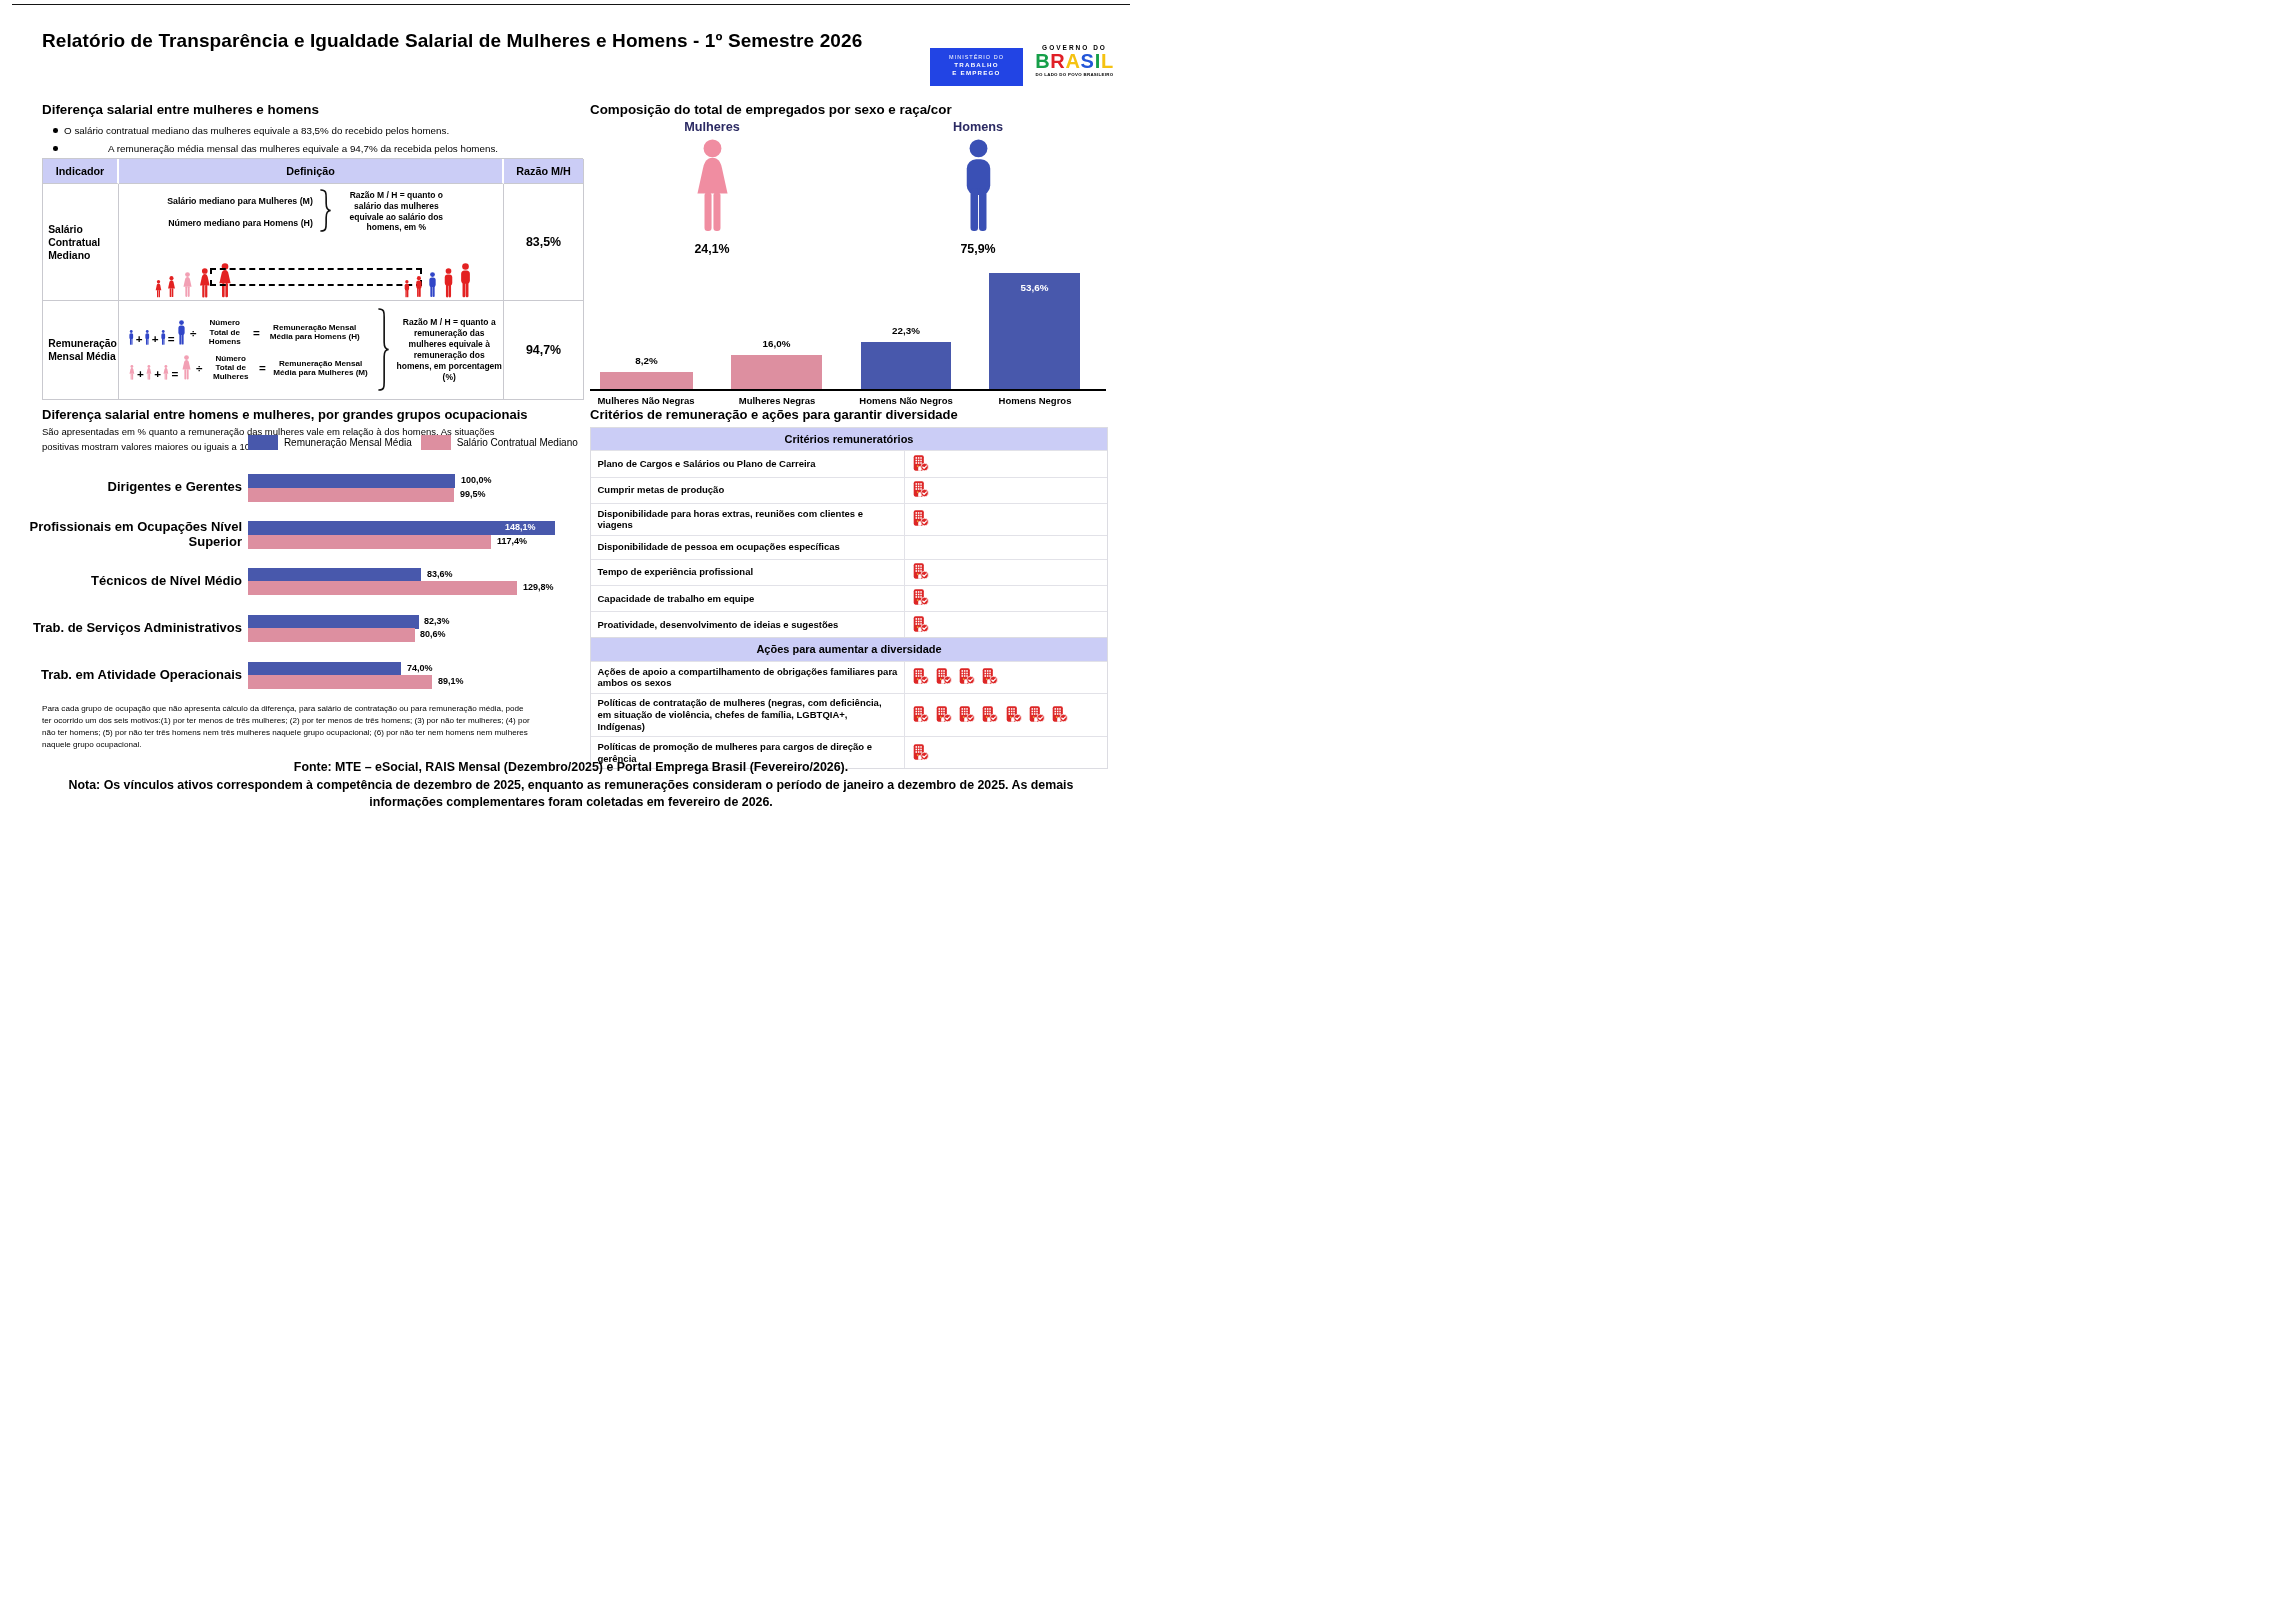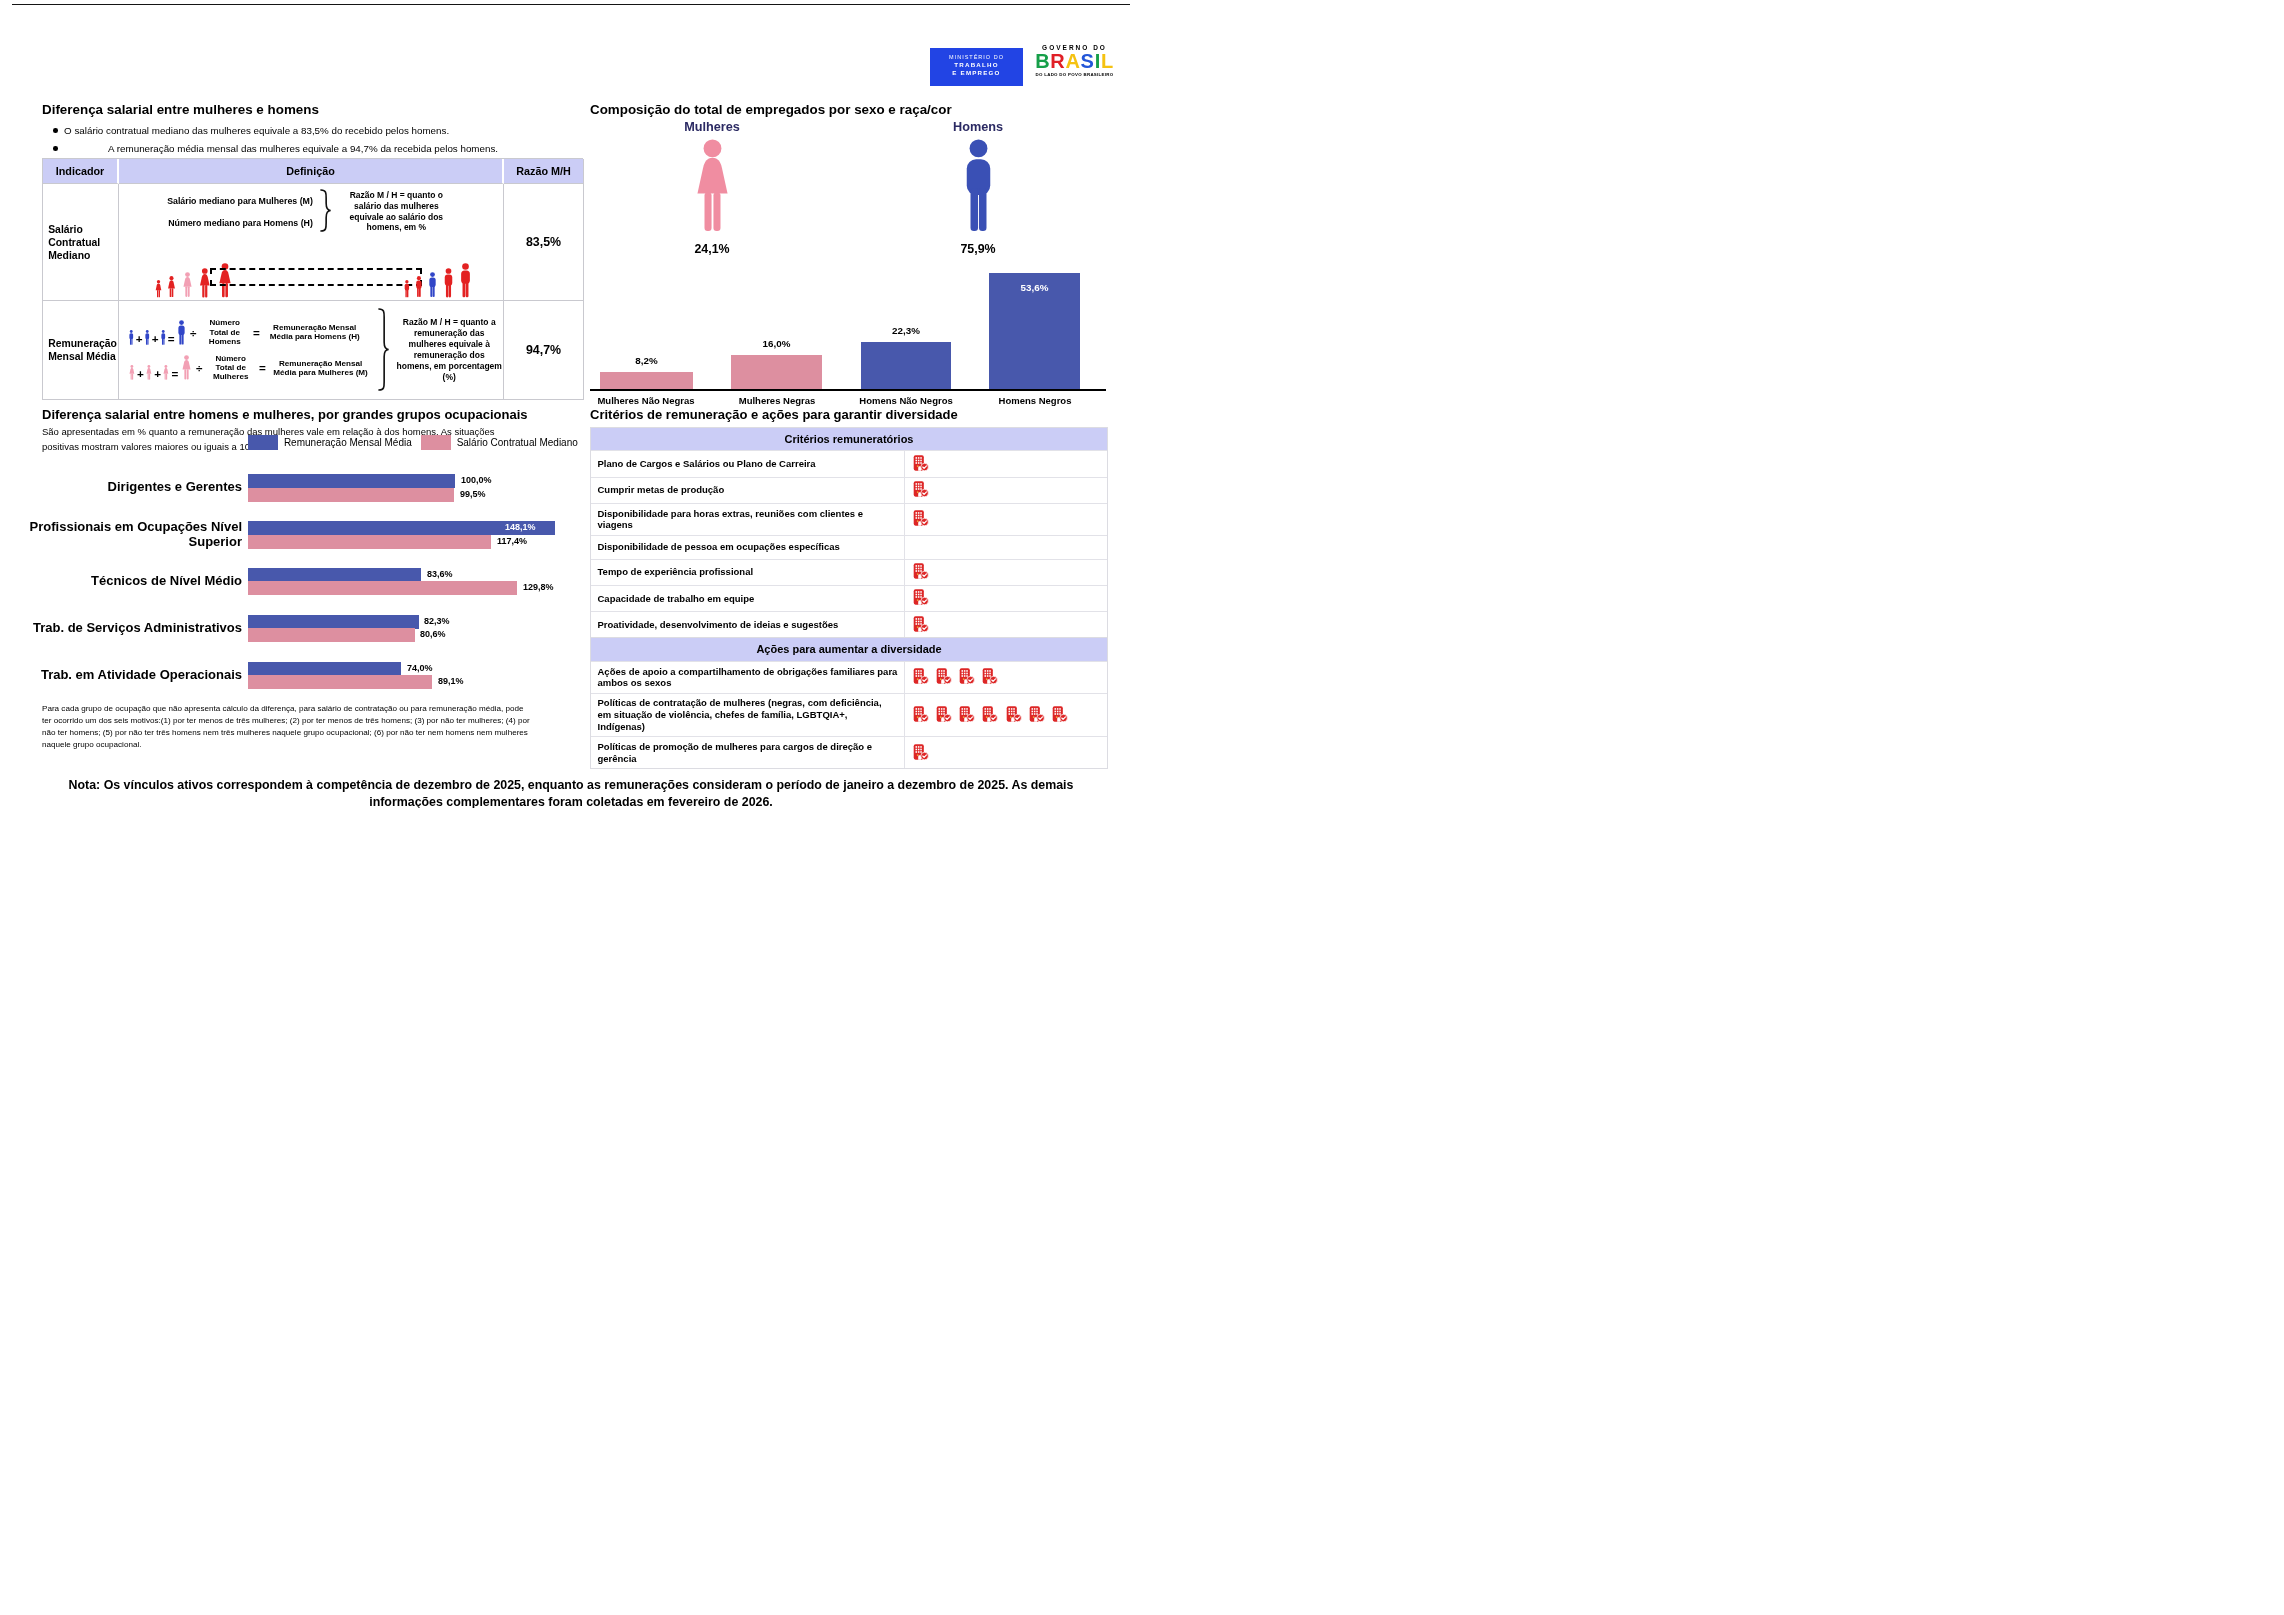--- a/index.html
+++ b/index.html
@@ -83,20 +83,21 @@
   
   .ft { left:0; width:1142px; text-align:center; font-weight:bold; font-size:12.4px; }
   .ft2 { left:34px; width:1074px; text-align:center; font-weight:bold; font-size:12.4px; line-height:1.35; }
 </style>
 </head>
 <body>
 
 <div id="page">
   <div class="abs top-rule"></div>
 
+  <div class="abs h1" style="left:42px;top:30px;">Relatório de Transparência e Igualdade Salarial de Mulheres e Homens - 1º Semestre 2026</div>
 
   <div class="abs mte-box">
     <div class="mte1">MINISTÉRIO DO</div>
     <div class="mte2">TRABALHO</div>
     <div class="mte2">E EMPREGO</div>
   </div>
   <div class="abs gov-box">
     <div class="gov-top">GOVERNO DO</div>
     <div class="gov-brand" id="brasil-word"><span style="color: rgb(22, 159, 73);">B</span><span style="color: rgb(224, 31, 38);">R</span><span style="color: rgb(245, 194, 17);">A</span><span style="color: rgb(35, 86, 216);">S</span><span style="color: rgb(22, 159, 73);">I</span><span style="color: rgb(245, 194, 17);">L</span></div>
     <div class="gov-bottom">DO LADO DO POVO BRASILEIRO</div>
@@ -687,15 +688,16 @@
               <rect x="20.6" y="18.2" width="3.4" height="3.6" fill="#fff"></rect>
  <rect x="13.2" y="25.5" width="3" height="3" fill="#f2c230"></rect>
  <path d="M16 37 v-6.5 a3.2 3.2 0 0 1 6.4 0 V37 Z" fill="#fff"></path>
  <circle cx="30.2" cy="29" r="8.4" fill="#dd2626" stroke="#fff" stroke-width="1.7"></circle>
  <path d="M26.2 29 l2.9 2.9 l5.3 -5.6" stroke="#fff" stroke-width="2.7" fill="none" stroke-linecap="round" stroke-linejoin="round"></path>
             </svg></span>
         </div>
       </div>
     </div>
 
+  <div class="abs ft" style="top:760px;">Fonte: MTE – eSocial, RAIS Mensal (Dezembro/2025) e Portal Emprega Brasil (Fevereiro/2026).</div>
   <div class="abs ft2" style="top:777px;">Nota: Os vínculos ativos correspondem à competência de dezembro de 2025, enquanto as remunerações consideram o período de janeiro a dezembro de 2025. As demais informações complementares foram coletadas em fevereiro de 2026.</div>
 </div>
 
 
 </body></html>

